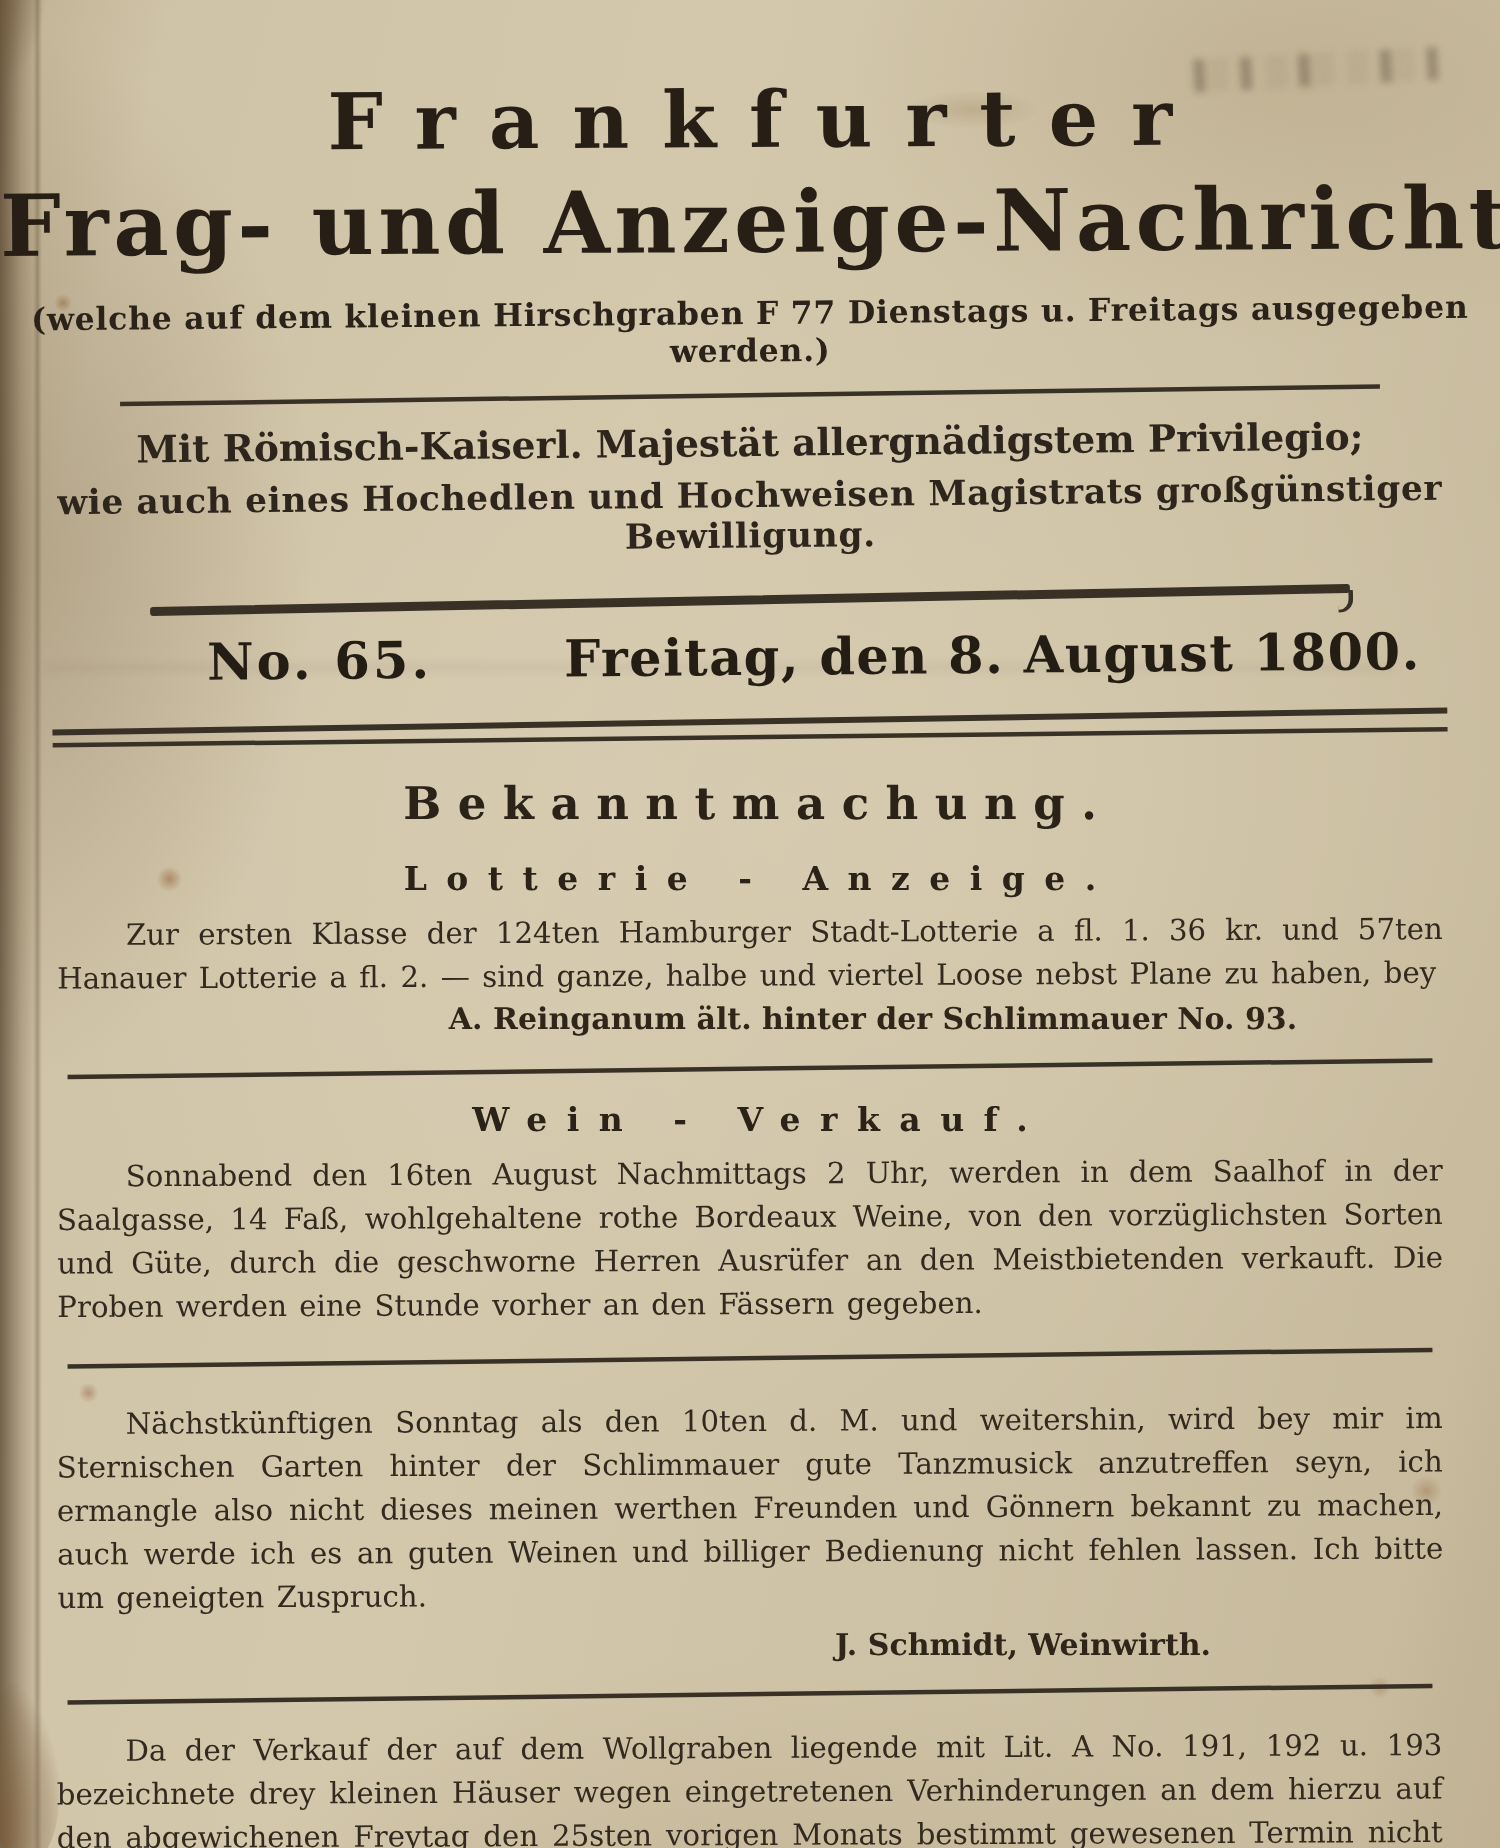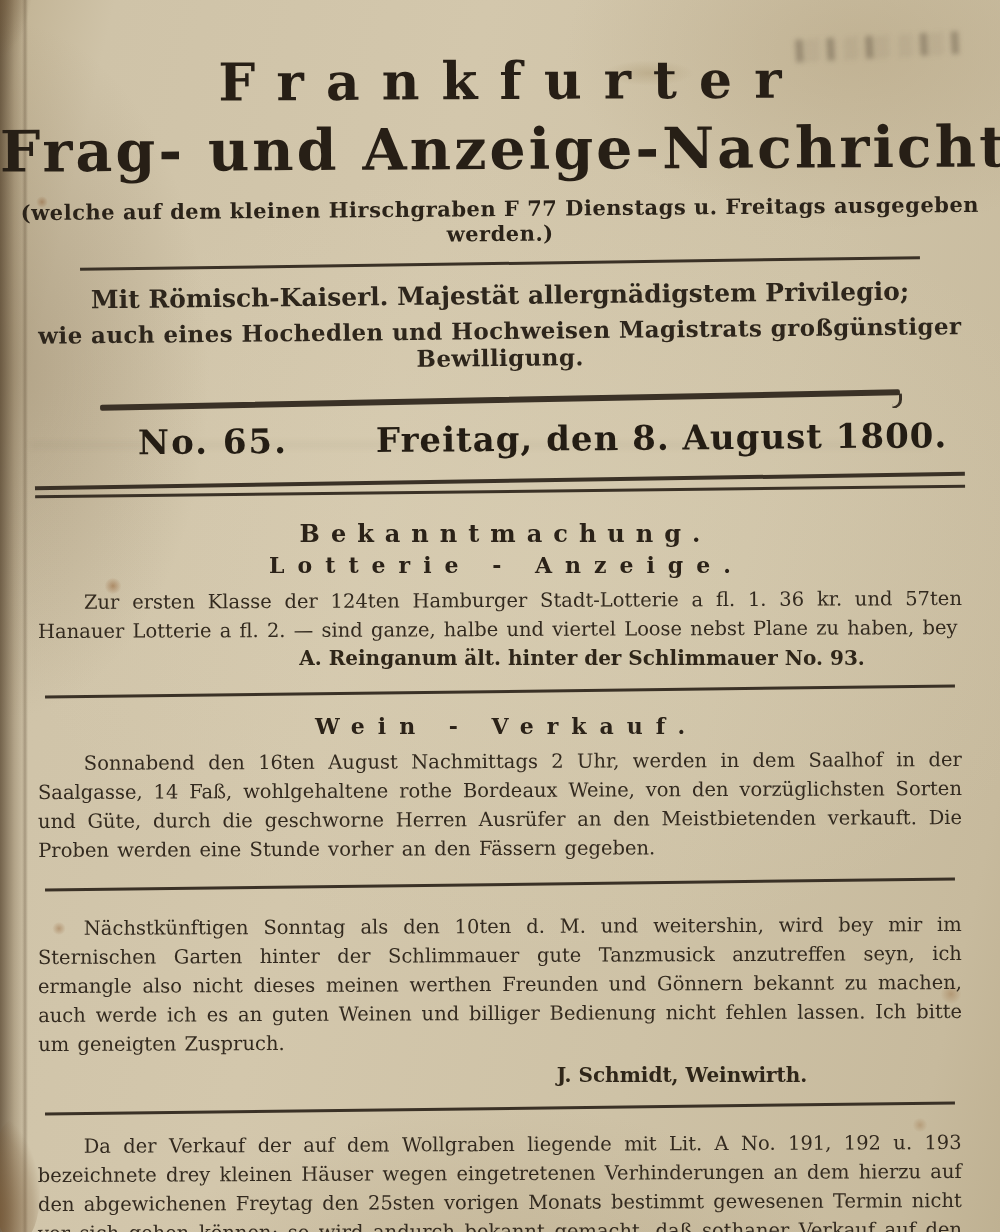--- a/index.html
+++ b/index.html
@@ -83,25 +83,25 @@
     padding-left:138px;transform:rotate(-.5deg);
   }
   .issue{letter-spacing:2px;}
   .ddate{margin-left:88px;letter-spacing:1px;}
   .rule-double{margin:20px auto 0 auto;width:930px;transform:rotate(-.9deg);}
   .rule-double .r1{height:4px;background:#3a3126;}
   .rule-double .r2{height:3px;background:#3a3126;margin-top:7px;transform:rotate(.25deg);}
 
   .sec-head{
     text-align:center;font-weight:bold;color:#2b2218;
-    letter-spacing:11px;text-indent:11px;font-size:24px;
+    letter-spacing:11px;text-indent:11px;font-size:30px;
   }
   .sec-subhead{
     text-align:center;font-weight:bold;color:#2b2218;
-    letter-spacing:13px;text-indent:13px;font-size:22px;margin-top:4px;
+    letter-spacing:13px;text-indent:13px;font-size:22px;margin-top:19px;
   }
   .para{
     width:924px;margin:8px auto 0 auto;
     font-size:19.5px;line-height:29px;text-align:justify;
     text-indent:46px;font-weight:500;color:#332a1f;
     transform:rotate(-.25deg);
     word-spacing:2px;
   }
   .sig{width:924px;margin:2px auto 0 auto;font-size:20px;font-weight:bold;color:#2f2619;}
   .sig-lottery{text-align:center;padding-left:120px;}

